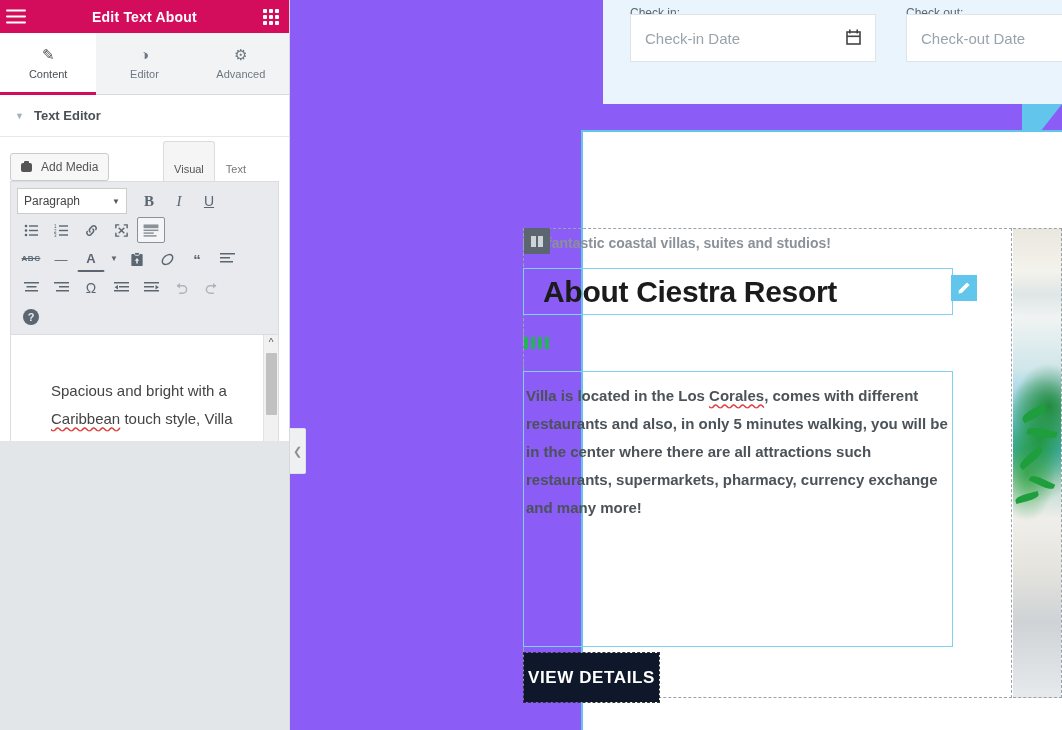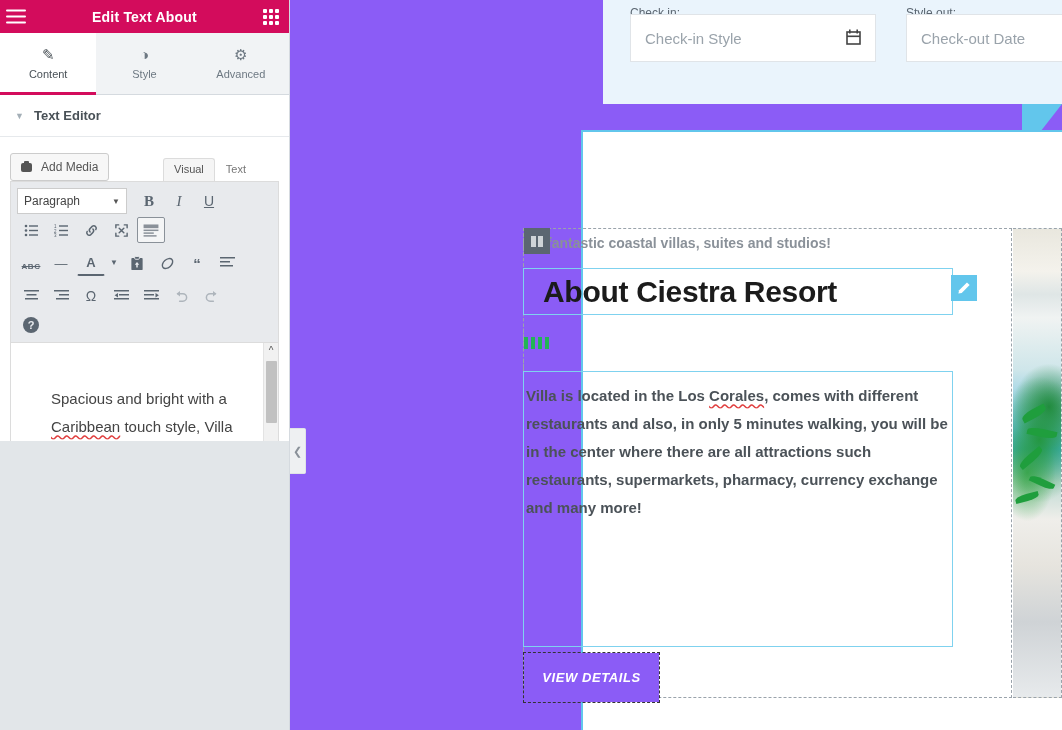--- a/index.html
+++ b/index.html
@@ -92,21 +92,21 @@
     content: ""; position: absolute; left: 0; top: 2px;
     width: 11px; height: 9px; background: #555; border-radius: 2px;
   }
   .btn-addmedia .cam::after {
     content: ""; position: absolute; left: 3px; top: 0;
     width: 5px; height: 3px; background: #555; border-radius: 1px;
   }
 
   .ed-tabs { position: absolute; right: 22px; bottom: 0; display: flex; align-items: flex-end; }
   .ed-tab {
-    font-size: 11px; color: #777; padding: 5px 10px 6px 10px; cursor: pointer;
+    font-size: 11px; color: #777; padding: 22px 10px 6px 10px; cursor: pointer;
     border: 1px solid transparent; border-bottom: none; line-height: 1;
   }
   .ed-tab.active {
     background: #f5f5f5; border-color: #dcdcdc; color: #555;
     border-radius: 3px 3px 0 0;
   }
 
   .mce-toolbar {
     background: #e8eaed; border: 1px solid #dcdcdc;
     padding: 6px 6px 4px 6px;
@@ -123,21 +123,21 @@
   .sel-paragraph {
     width: 110px; height: 26px; background: #fff; border: 1px solid #ccc;
     display: flex; align-items: center; justify-content: space-between;
     padding: 0 6px; font-size: 12px; color: #444; cursor: pointer;
     margin-right: 6px;
   }
   .sel-paragraph .car { color: #555; font-size: 8px; }
   .b-b { font-weight: 700; font-family: "Liberation Serif", serif; font-size: 15px; }
   .b-i { font-style: italic; font-family: "Liberation Serif", serif; font-size: 15px; }
   .b-u { text-decoration: underline; font-size: 14px; }
-  .b-abc { font-size: 8px; font-weight: 700; text-decoration: line-through; letter-spacing: .5px; margin-top: 8px; }
+  .b-abc { font-size: 8px; font-weight: 700; text-decoration: line-through; letter-spacing: .5px; }
   .b-omega { font-size: 14px; }
   .b-quote { font-size: 15px; font-weight: 700; }
   .a-under { border-bottom: 2px solid #5b6671; padding-bottom: 0px; font-size: 13px; font-weight:700;}
   .mce-btn.smallcar { width: 14px; font-size: 8px; }
   .b-help {
     width: 16px; height: 16px; border-radius: 50%; background: #5b6671;
     color: #e8eaed; font-size: 11px; font-weight: 700;
     display: flex; align-items: center; justify-content: center;
   }
 
@@ -302,25 +302,24 @@
     text-decoration-color: #e03e3e; text-underline-offset: 2px;
   }
 
   .btn-dashed {
     position: absolute; left: 523px; top: 652px;
     width: 137px; height: 51px;
     border: 1px dashed #333;
   }
   .btn-view {
     width: 100%; height: 100%;
-    background: #8b5cf6; color: #fff;
+    background: #0f172a; color: #fff;
     display: flex; align-items: center; justify-content: center;
-    font-size: 13px; font-weight: 700; letter-spacing: .6px;
+    font-size: 17px; font-weight: 700; letter-spacing: .6px;
     cursor: pointer;
-    font-style: italic;
   }
 
   .dash-v-left {
     position: absolute; left: 523px; top: 228px; width: 1px; height: 470px;
     background: repeating-linear-gradient(180deg,#9aa3ab 0 3px, transparent 3px 6px);
   }
 </style>
 </head>
 <body>
 
@@ -348,21 +347,21 @@
       </div>
     </div>
 
     <div class="tabs">
       <div class="tab active">
         <span class="ico">✎</span>
         <span>Content</span>
       </div>
       <div class="tab">
         <span class="ico">◑</span>
-        <span>Style</span>
+        <span>Editor</span>
       </div>
       <div class="tab">
         <span class="ico">⚙</span>
         <span>Advanced</span>
       </div>
     </div>
 
     <div class="section-head">
       <span class="caret">▼</span>
       <span class="lbl">Text Editor</span>
@@ -539,33 +538,33 @@
 
     <div class="panel-foot"></div>
   </div>
 
   <div class="canvas">
 
     <div class="booking-bar">
       <div class="bk-field" style="left:27px">
         <div class="bk-label">Check in:</div>
         <div class="bk-input">
-          <span>Check-in Style</span>
+          <span>Check-in Date</span>
           <span class="cal">
             <svg width="15" height="16" viewBox="0 0 15 16">
                 <rect x="1" y="3" width="13" height="12" fill="none" stroke="#444" stroke-width="1.6"></rect>
                 <rect x="3" y="0.5" width="1.6" height="4" fill="#444"></rect>
                 <rect x="10.4" y="0.5" width="1.6" height="4" fill="#444"></rect>
                 <rect x="1" y="6.5" width="13" height="1.6" fill="#444"></rect>
               </svg>
           </span>
         </div>
       </div>
       <div class="bk-field" style="left:303px">
-        <div class="bk-label">Style out:</div>
+        <div class="bk-label">Check out:</div>
         <div class="bk-input">
           <span>Check-out Date</span>
         </div>
       </div>
     </div>
 
     <div class="teal-diag"></div>
 
     <div class="section-outline"></div>
   </div>

